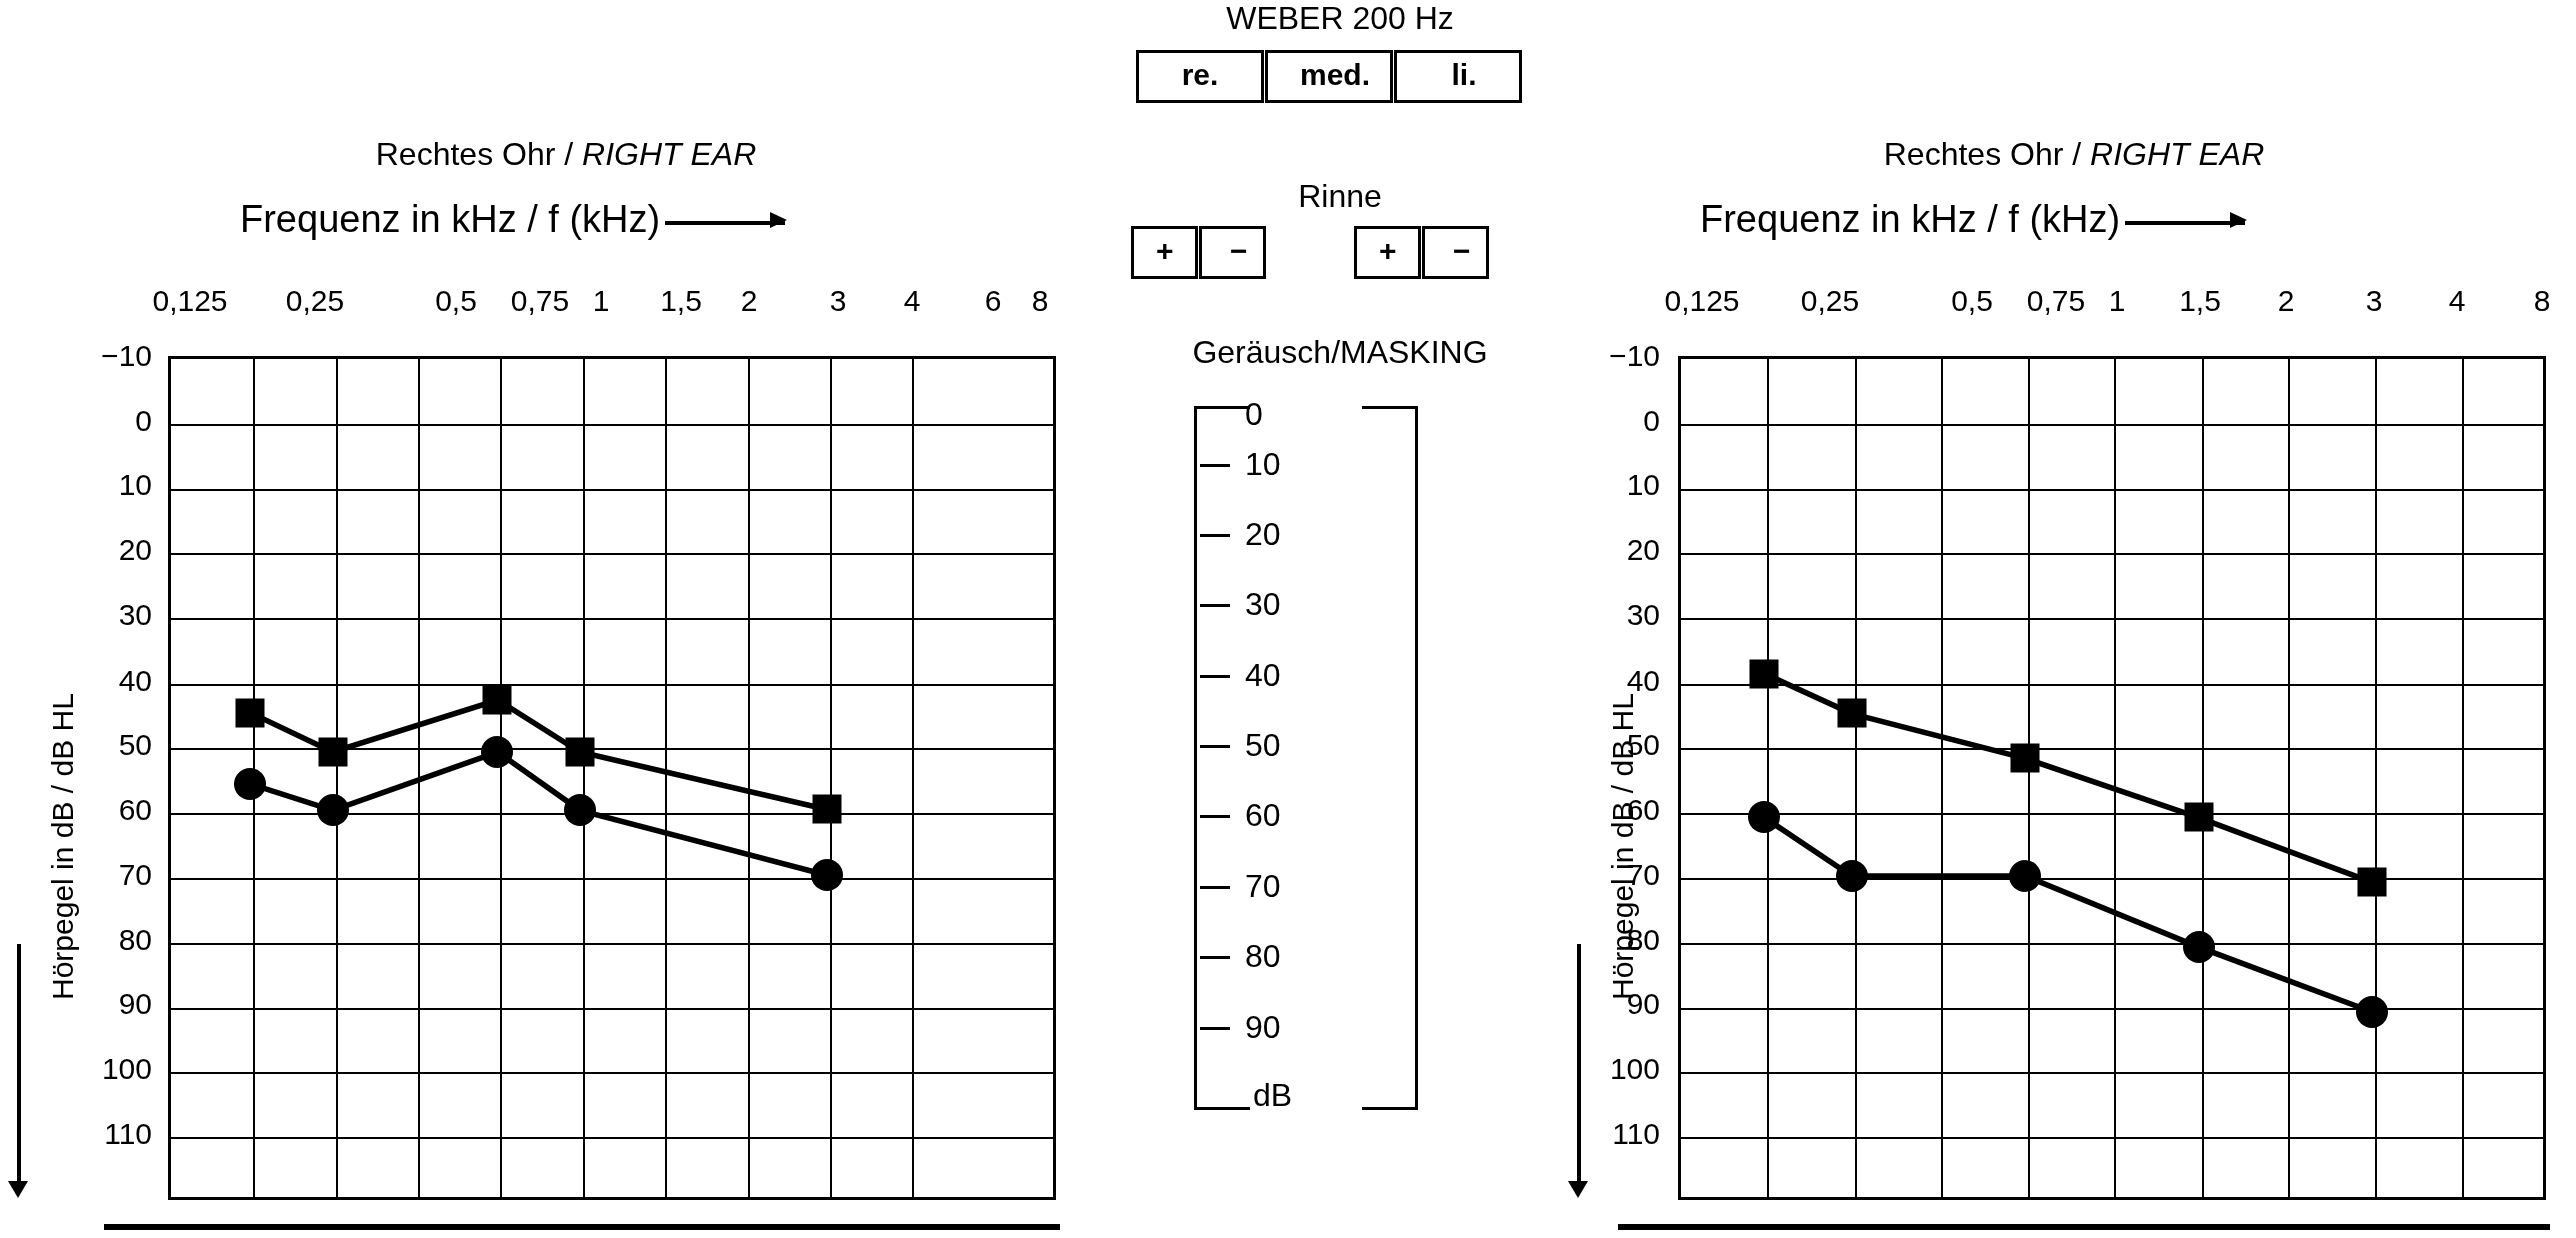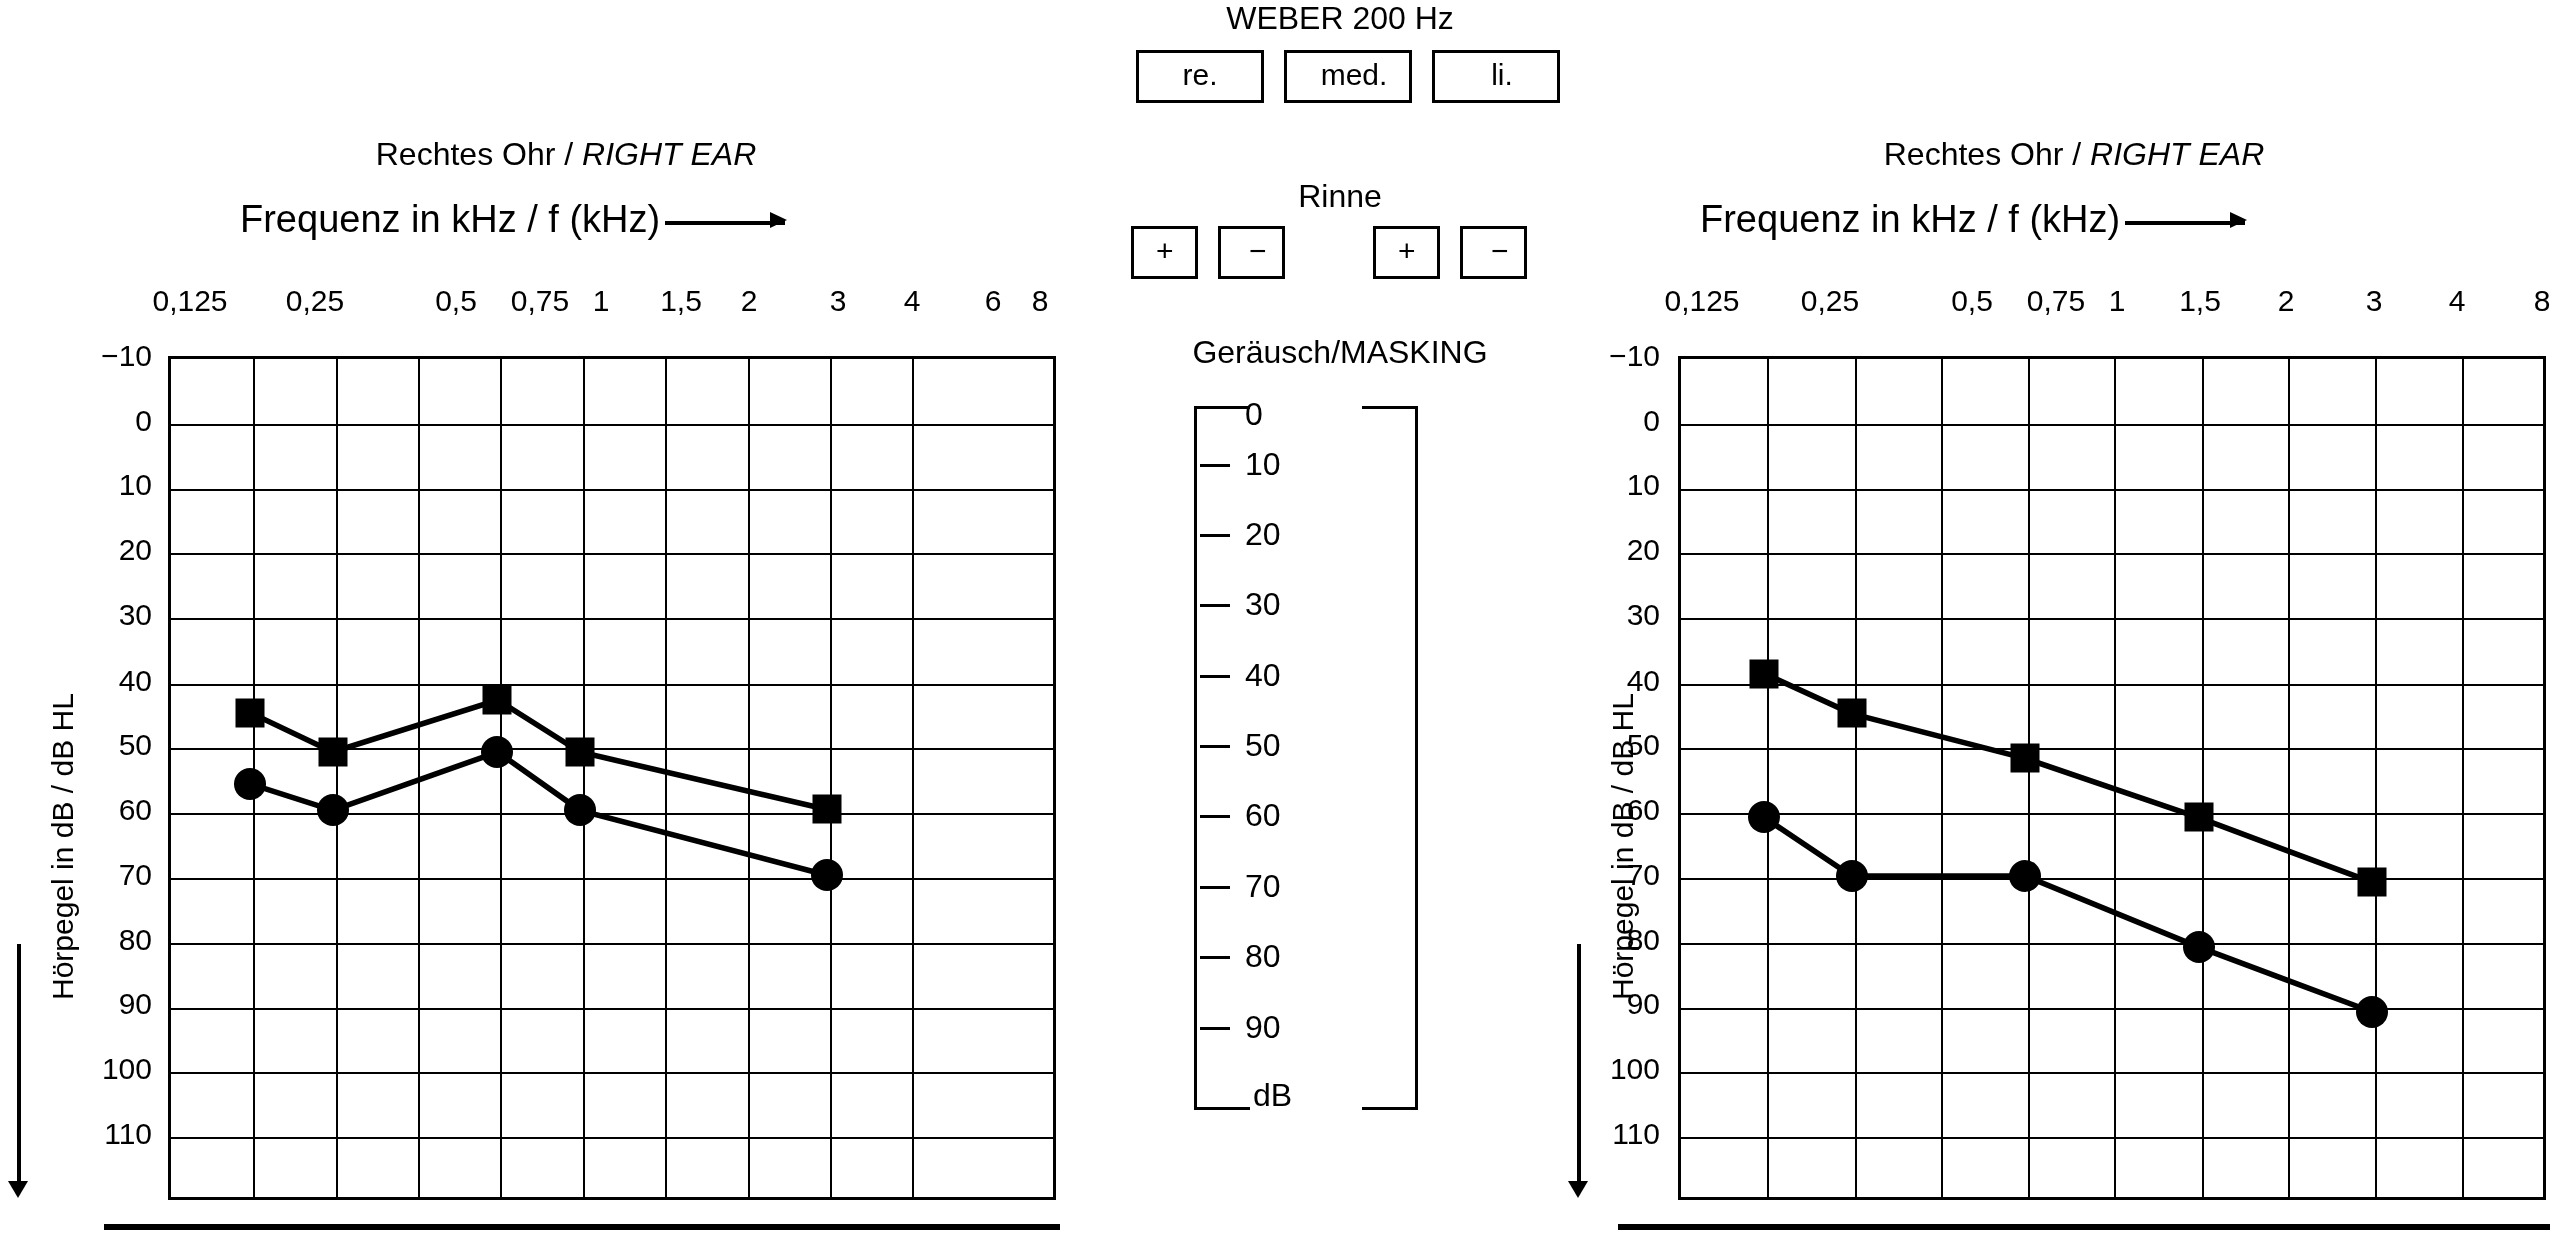--- a/index.html
+++ b/index.html
@@ -158,32 +158,33 @@
     position: absolute;
     width: 100%;
     text-align: center;
     font-size: 32px;
     white-space: nowrap;
   }
   .btn-row {
     position: absolute;
     display: flex;
     align-items: center;
+    font-weight: bold;
   }
   .btn {
     border: 3.2px solid #000;
     background: #fff;
     font-size: 30px;
     font-family: "Liberation Sans", sans-serif;
     text-align: center;
     padding: 4.8px 0 8px 0;
   }
   .btn.wide   { width: 128px; }
   .btn.narrow { width: 67px; }
-  .btn.gap    { margin-left: 20px; padding-left: 12px; }
+  .btn.gap    { margin-left: 1px; padding-left: 12px; }
   .btn.biggap { margin-left: 88px; }
 
   
   .mask-box {
     position: absolute;
     border-left: 3.2px solid #000;
     border-right: 3.2px solid #000;
   }
   .mask-top, .mask-bot {
     position: absolute;

